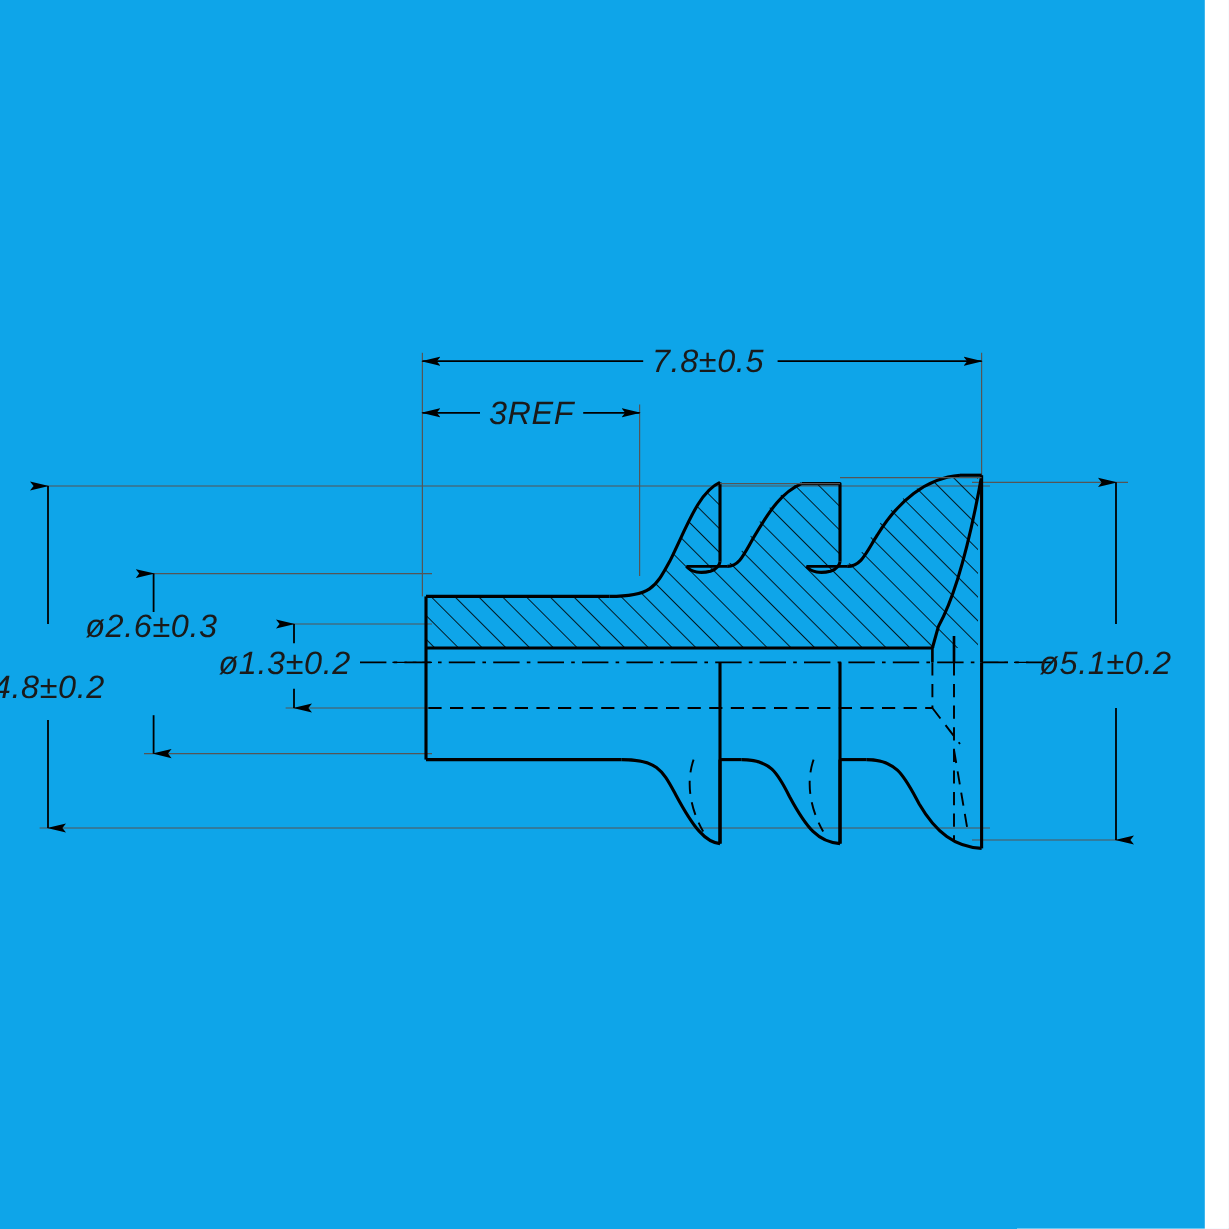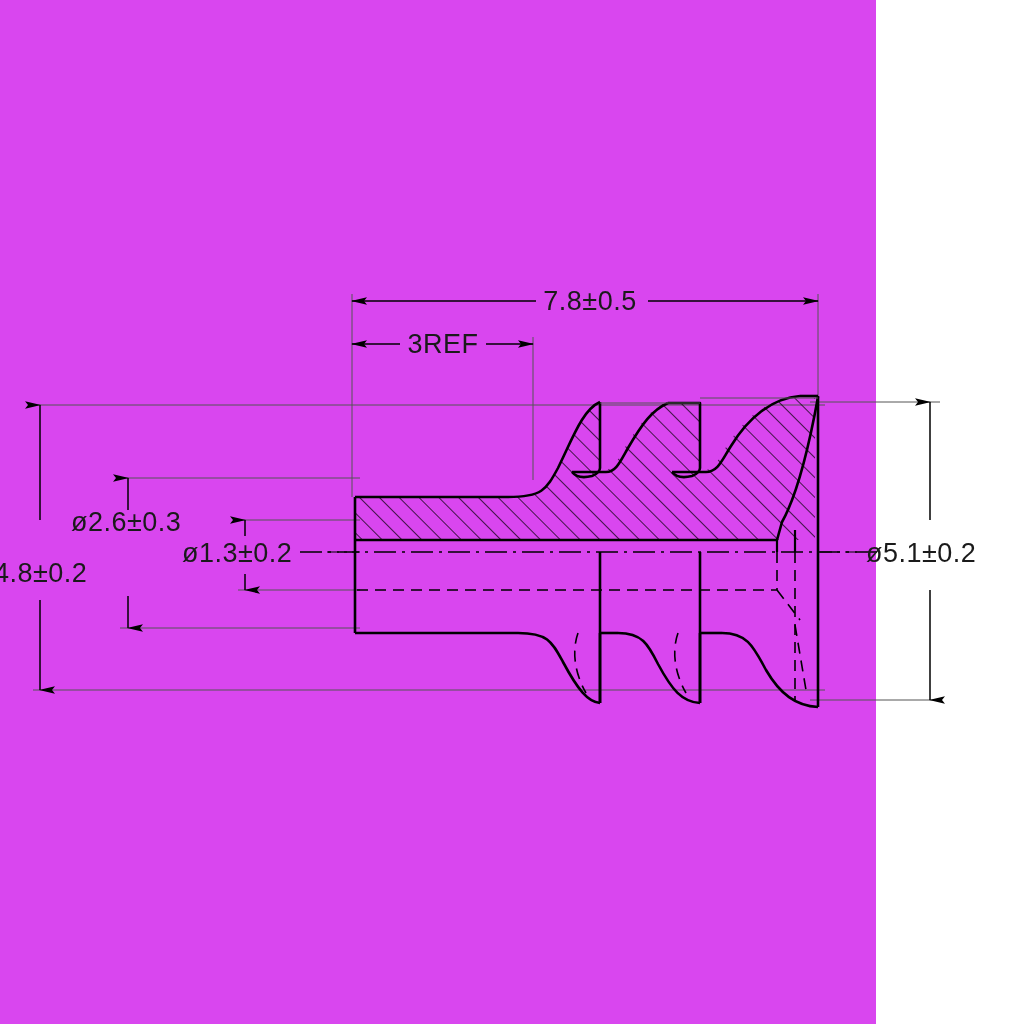--- a/index.html
+++ b/index.html
@@ -9,23 +9,24 @@
     background: #ffffff;
   }
   body {
     width: 1024px;
     height: 1024px;
     overflow: hidden;
     font-family: "Liberation Sans", sans-serif;
   }
   #drawing-root {
     position: relative;
-    width: 876px;
+    width: 1004px;
     height: 1024px;
-    background: #d946ef;
+    background: #0ea5e9;
+    font-style: italic;
   }
   svg#cad {
     display: block;
     width: 1024px;
     height: 1024px;
   }
   .dim-text {
     font-family: "Liberation Sans", sans-serif;
     font-size: 27px;
     fill: #1a1a1a;

